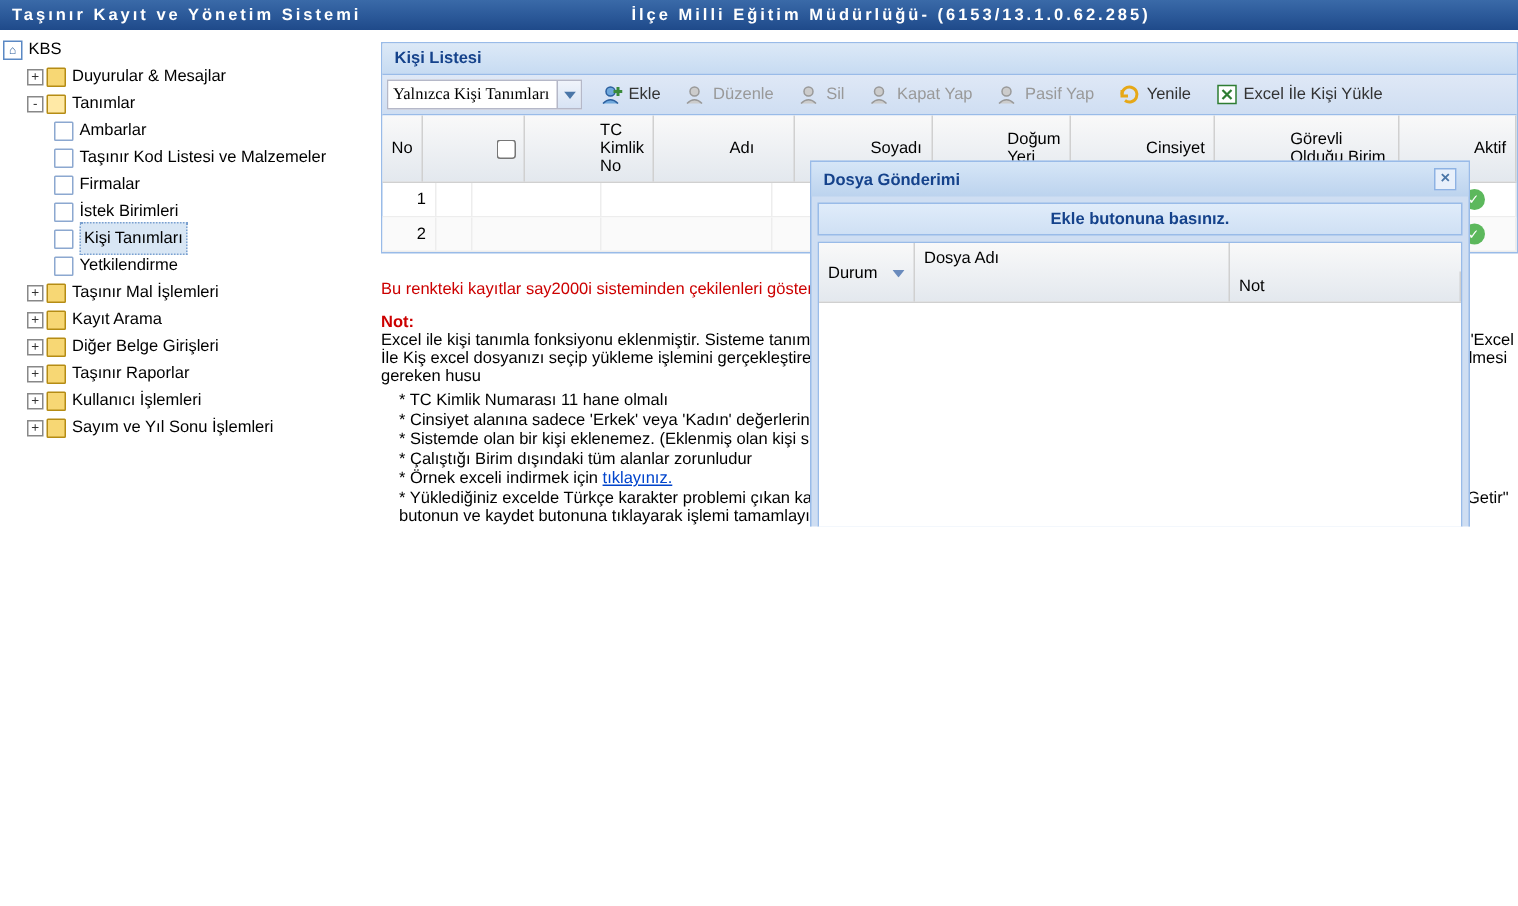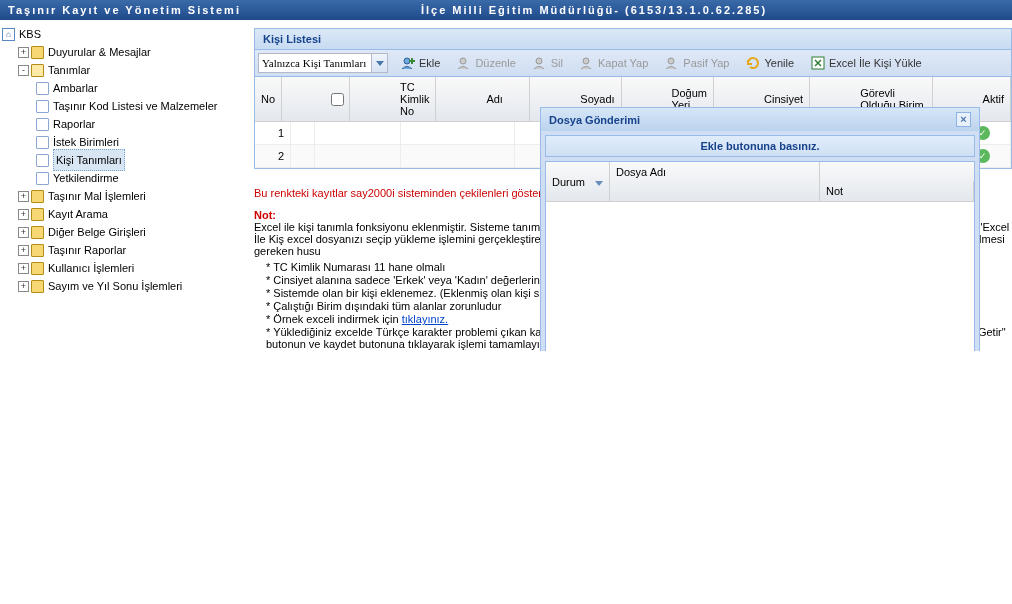--- a/index.html
+++ b/index.html
@@ -88,21 +88,21 @@
 </div>
 
 <div class="app">
   <div class="sidebar">
     <ul class="tree">
       <li><span class="tree-icon kbs-icon">⌂</span><span class="tree-label">KBS</span></li>
       <li class="indent1"><span class="plusminus">+</span><span class="tree-icon folder"></span><span class="tree-label">Duyurular &amp; Mesajlar</span></li>
       <li class="indent1"><span class="plusminus">-</span><span class="tree-icon folder open"></span><span class="tree-label">Tanımlar</span></li>
       <li class="indent2"><span class="tree-icon page"></span><span class="tree-label">Ambarlar</span></li>
       <li class="indent2"><span class="tree-icon page"></span><span class="tree-label">Taşınır Kod Listesi ve Malzemeler</span></li>
-      <li class="indent2"><span class="tree-icon page"></span><span class="tree-label">Raporlar</span></li>
+      <li class="indent2"><span class="tree-icon page"></span><span class="tree-label">Firmalar</span></li>
       <li class="indent2"><span class="tree-icon page"></span><span class="tree-label">İstek Birimleri</span></li>
       <li class="indent2"><span class="tree-icon page"></span><span class="tree-label selected-node">Kişi Tanımları</span></li>
       <li class="indent2"><span class="tree-icon page"></span><span class="tree-label">Yetkilendirme</span></li>
       <li class="indent1"><span class="plusminus">+</span><span class="tree-icon folder"></span><span class="tree-label">Taşınır Mal İşlemleri</span></li>
       <li class="indent1"><span class="plusminus">+</span><span class="tree-icon folder"></span><span class="tree-label">Kayıt Arama</span></li>
       <li class="indent1"><span class="plusminus">+</span><span class="tree-icon folder"></span><span class="tree-label">Diğer Belge Girişleri</span></li>
       <li class="indent1"><span class="plusminus">+</span><span class="tree-icon folder"></span><span class="tree-label">Taşınır Raporlar</span></li>
       <li class="indent1"><span class="plusminus">+</span><span class="tree-icon folder"></span><span class="tree-label">Kullanıcı İşlemleri</span></li>
       <li class="indent1"><span class="plusminus">+</span><span class="tree-icon folder"></span><span class="tree-label">Sayım ve Yıl Sonu İşlemleri</span></li>
     </ul>

